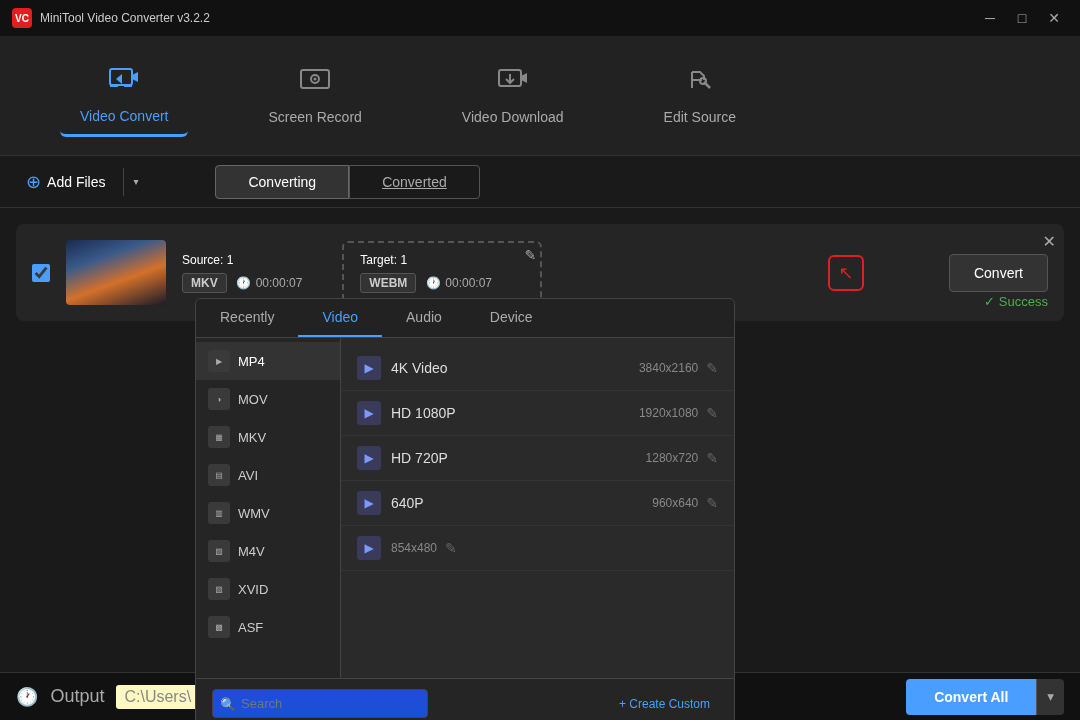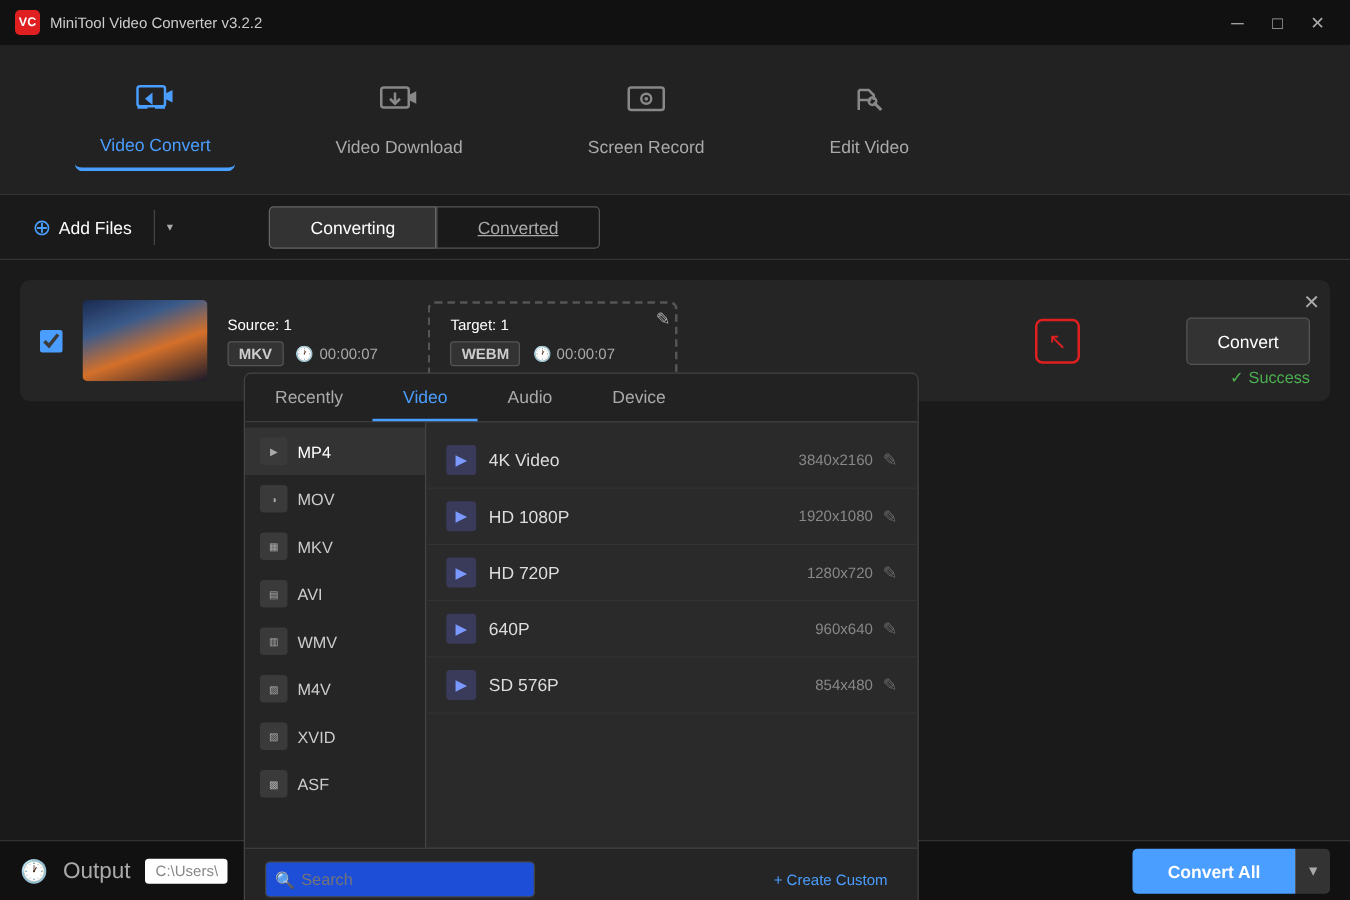--- a/index.html
+++ b/index.html
@@ -379,23 +379,23 @@
       gap: 12px;
       border-top: 1px solid #333;
       position: absolute;
       bottom: 0;
       left: 0;
       right: 0;
     }
     .output-icon { font-size: 18px; color: #aaa; }
     .output-label { font-size: 18px; color: #aaa; }
     .output-path {
-      font-size: 12px;
+      font-size: 16px;
       color: #888;
-      background: #ffffff;
+      background: #fef9c3;
       padding: 3px 8px;
       border-radius: 3px;
     }
     .convert-all-btn {
       margin-left: auto;
       background: #4a9eff;
       border: none;
       color: #fff;
       padding: 8px 28px;
       border-radius: 4px;
@@ -440,46 +440,46 @@
         <path d="M24 10 L30 7 L30 17 L24 14 Z" fill="#4a9eff"></path>
         <path d="M8 14 L14 9 L14 19 Z" fill="#4a9eff"></path>
         <path d="M2 21 L10 21 M16 21 L24 21" stroke="#4a9eff" stroke-width="2"></path>
       </svg>
     </span>
     <span>Video Convert</span>
   </div>
   <div class="nav-item">
     <span class="nav-icon">
       <svg width="32" height="28" viewBox="0 0 32 28">
+        <rect x="2" y="4" width="28" height="18" rx="2" fill="none" stroke="#888" stroke-width="2"></rect>
+        <circle cx="16" cy="13" r="4" fill="none" stroke="#888" stroke-width="2"></circle>
+        <circle cx="16" cy="13" r="1.5" fill="#888"></circle>
+      </svg>
+    </span>
+    <span>Screen Record</span>
+  </div>
+  <div class="nav-item">
+    <span class="nav-icon">
+      <svg width="32" height="28" viewBox="0 0 32 28">
         <rect x="2" y="4" width="22" height="16" rx="2" fill="none" stroke="#888" stroke-width="2"></rect>
         <path d="M24 10 L30 7 L30 17 L24 14 Z" fill="#888"></path>
         <path d="M13 8 L13 16 M9 13 L13 17 L17 13" stroke="#888" stroke-width="2" fill="none"></path>
       </svg>
     </span>
     <span>Video Download</span>
-  </div>
-  <div class="nav-item">
-    <span class="nav-icon">
-      <svg width="32" height="28" viewBox="0 0 32 28">
-        <rect x="2" y="4" width="28" height="18" rx="2" fill="none" stroke="#888" stroke-width="2"></rect>
-        <circle cx="16" cy="13" r="4" fill="none" stroke="#888" stroke-width="2"></circle>
-        <circle cx="16" cy="13" r="1.5" fill="#888"></circle>
-      </svg>
-    </span>
-    <span>Screen Record</span>
   </div>
   <div class="nav-item">
     <span class="nav-icon">
       <svg width="32" height="28" viewBox="0 0 32 28">
         <path d="M8 6 L8 22 M8 6 L16 6 L20 10 L20 14 M8 14 L18 14" stroke="#888" stroke-width="2" fill="none"></path>
         <path d="M20 16 L26 22" stroke="#888" stroke-width="2.5"></path>
         <circle cx="19" cy="15" r="3" fill="none" stroke="#888" stroke-width="2"></circle>
       </svg>
     </span>
-    <span>Edit Video</span>
+    <span>Edit Source</span>
   </div>
 </div>
 
 <div class="toolbar">
   <button class="add-files-btn">
     <span class="add-files-icon">⊕</span>
     <span>Add Files</span>
   </button>
   <button class="dropdown-arrow">▾</button>
   <div class="tab-group">
@@ -595,21 +595,20 @@
           <span class="fli-edit">✎</span>
         </div>
         <div class="format-list-item">
           <div class="fli-icon">▶</div>
           <span class="fli-name">640P</span>
           <span class="fli-res">960x640</span>
           <span class="fli-edit">✎</span>
         </div>
         <div class="format-list-item">
           <div class="fli-icon">▶</div>
-          <span class="fli-name">SD 576P</span>
           <span class="fli-res">854x480</span>
           <span class="fli-edit">✎</span>
         </div>
       </div>
     </div>
 
     <div class="format-picker-footer">
       <div class="search-wrap">
         <span class="search-icon-fp">🔍</span>
         <input class="search-input-fp" type="text" placeholder="Search" style="">

